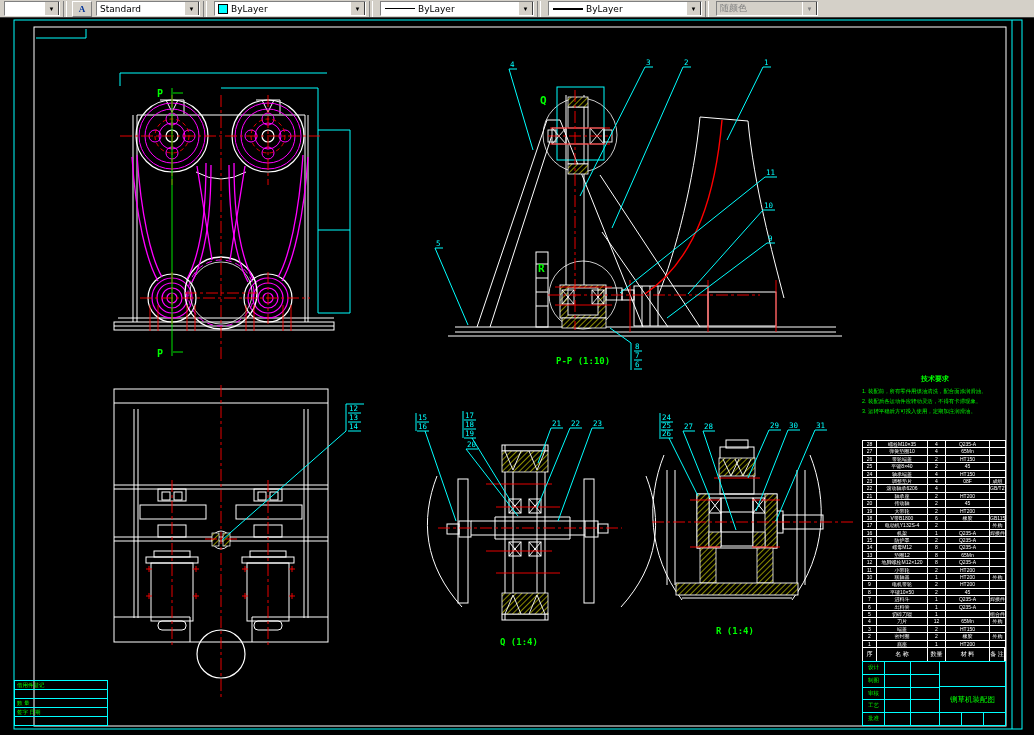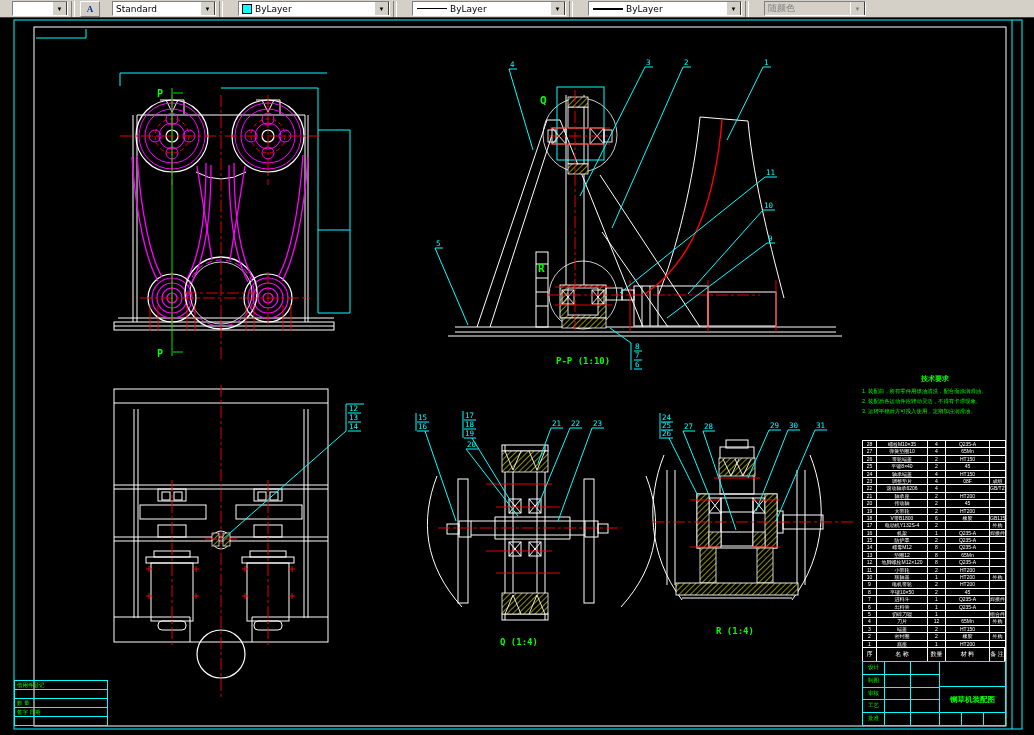--- a/index.html
+++ b/index.html
@@ -1,19 +1,19 @@
 <!DOCTYPE html>
 <html><head>
 <meta charset="utf-8">
 <style>
   html,body{margin:0;padding:0;background:#222;}
   .app{position:relative;width:1034px;height:735px;overflow:hidden;background:#000;font-family:"Liberation Sans",sans-serif;}
   
   .toolbar{position:absolute;top:0;left:0;width:1034px;height:18px;background:#d4d0c8;display:flex;align-items:center;border-bottom:1px solid #404040;box-sizing:border-box;}
-  .combo{height:15px;background:#fff;border:1px solid;border-color:#808080 #fff #fff #808080;display:flex;align-items:center;font-size:9px;color:#000;box-sizing:border-box;margin-left:12px;overflow:hidden;}
+  .combo{height:15px;background:#fff;border:1px solid;border-color:#808080 #fff #fff #808080;display:flex;align-items:center;font-size:9px;color:#000;box-sizing:border-box;margin-left:4px;overflow:hidden;}
   .combo .combo-text{flex:1;padding-left:3px;white-space:nowrap;font-family:"DejaVu Sans",sans-serif;}
   .dd{width:13px;height:13px;background:#d4d0c8;border:1px solid;border-color:#fff #404040 #404040 #fff;display:flex;align-items:center;justify-content:center;font-size:6px;color:#000;flex:none;}
   .dd.disabled{color:#808080;}
   .combo.disabled{background:#d4d0c8;}
   .combo.disabled .combo-text{color:#808080;}
   .sep{width:2px;height:16px;border-left:1px solid #808080;border-right:1px solid #fff;margin:0 3px;flex:none;}
   .tool-btn{width:20px;height:16px;background:#d4d0c8;border:1px solid;border-color:#fff #808080 #808080 #fff;margin-left:2px;display:flex;align-items:center;justify-content:center;font-size:9px;font-weight:bold;color:#003399;padding:0;font-family:"Liberation Serif",serif;}
   .swatch{width:8px;height:8px;background:#00ffff;border:1px solid #000;margin-left:3px;flex:none;}
   .ltline{width:30px;height:1px;background:#000;margin-left:4px;flex:none;}
   .ltline.thick{height:2px;}
@@ -41,21 +41,21 @@
   .bom-head{display:flex;height:13px;border-top:1px solid #fff;}
   .bh{font-size:6px;line-height:13px;text-align:center;border-right:1px solid #fff;box-sizing:border-box;overflow:hidden;}
   .titleblock{left:862px;top:643px;width:144px;height:65px;border:1px solid #00ffff;display:flex;color:#00ff00;}
   .tb-left{width:76px;border-right:1px solid #00ffff;display:flex;flex-direction:column;}
   .tb-row{flex:1;display:flex;border-bottom:1px solid #00ffff;}
   .tb-row:last-child{border-bottom:none;}
   .tb-cell{border-right:1px solid #00ffff;font-size:5.5px;line-height:11px;text-align:center;overflow:hidden;box-sizing:border-box;}
   .tc0{width:22px;}.tc1{width:26px;}.tc2{flex:1;border-right:none;}
   .tb-right{flex:1;display:flex;flex-direction:column;}
   .tb-top{height:24px;border-bottom:1px solid #00ffff;}
-  .tb-title{flex:1;display:flex;align-items:center;justify-content:center;font-size:7.5px;font-weight:bold;border-bottom:1px solid #00ffff;}
+  .tb-title{flex:1;display:flex;align-items:center;justify-content:center;font-size:7.5px;font-weight:normal;border-bottom:1px solid #00ffff;}
   .tb-foot{height:12px;display:flex;}
   .tb-fc{flex:1;border-right:1px solid #00ffff;}
   .tb-fc:last-child{border-right:none;}
   .minitable{left:14px;top:662px;width:94px;height:46px;border:1px solid #00ffff;display:flex;flex-direction:column;color:#00ff00;}
   .mt-row{flex:1;border-bottom:1px solid #00ffff;font-size:5.5px;line-height:9px;padding-left:2px;overflow:hidden;}
   .mt-row:last-child{border-bottom:none;}
 </style>
 </head>
 <body>
 

